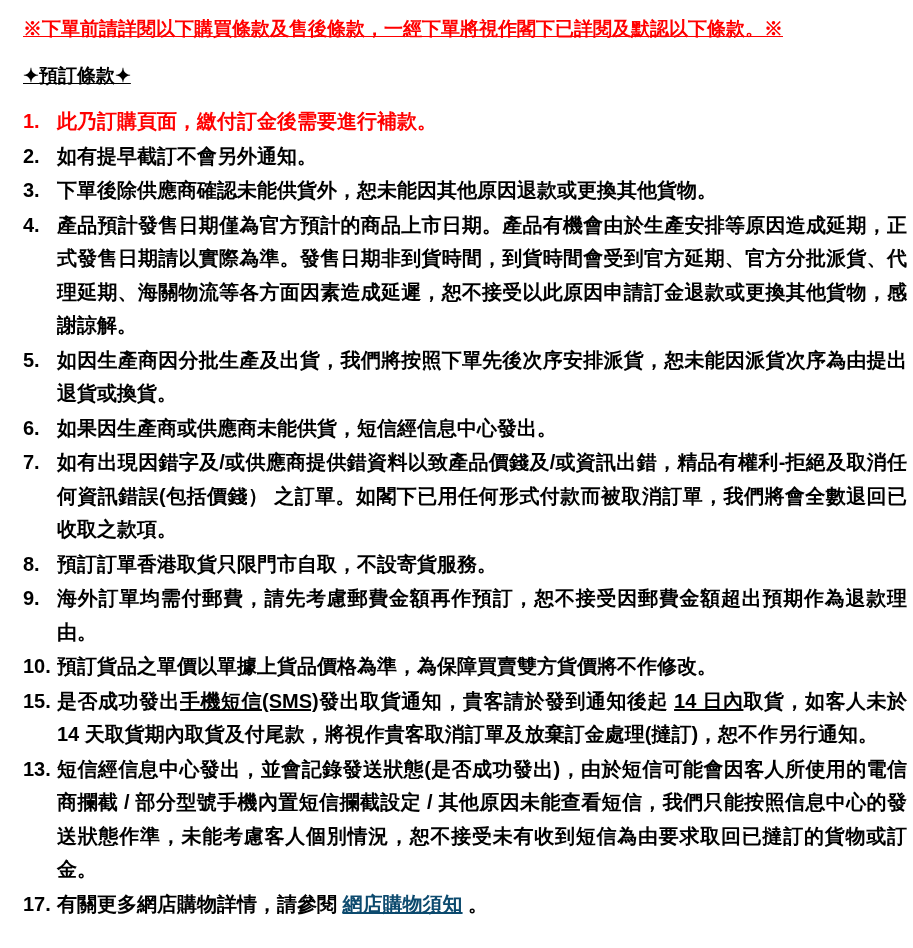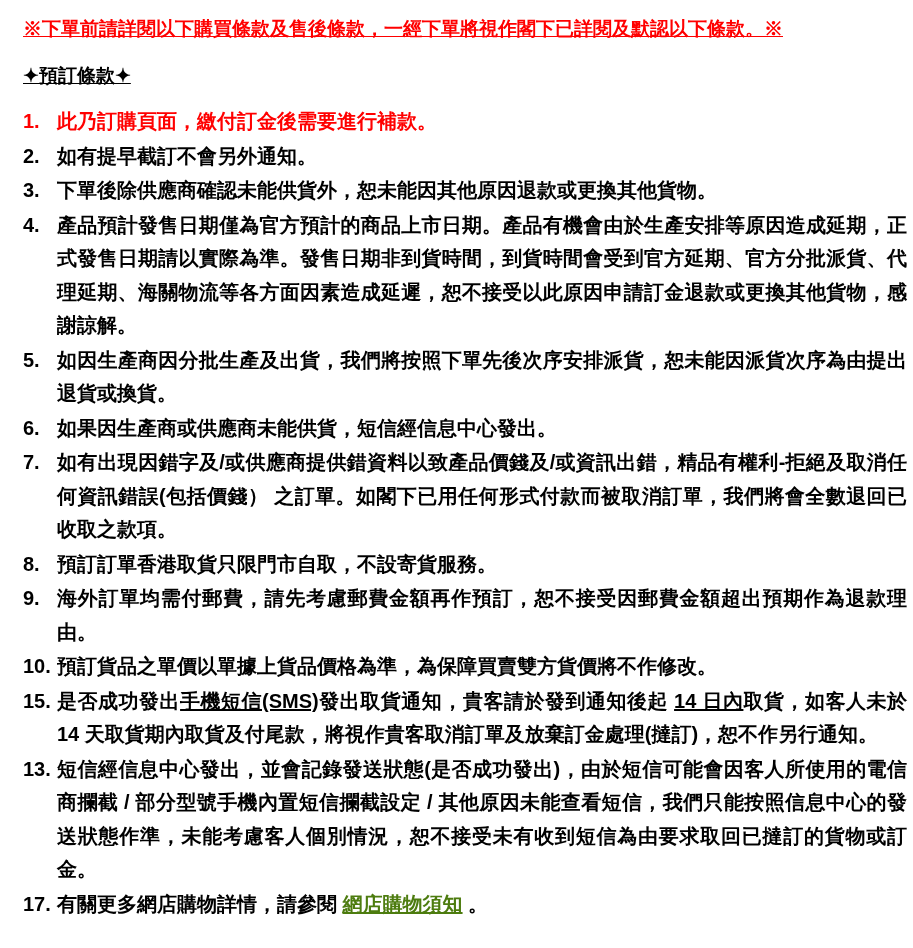--- a/index.html
+++ b/index.html
@@ -51,21 +51,21 @@
   }
   .term-text {
     flex: 1 1 auto;
     text-align: justify;
   }
   .em-red {
     color: #000000;
     text-decoration: underline;
   }
   .link-blue {
-    color: #4d7c0f;
+    color: #0c4a6e;
     text-decoration: underline;
     cursor: pointer;
   }
 </style>
 </head>
 <body>
 
 <div class="page">
   <div class="notice">※下單前請詳閱以下購買條款及售後條款，一經下單將視作閣下已詳閱及默認以下條款。※</div>
 

